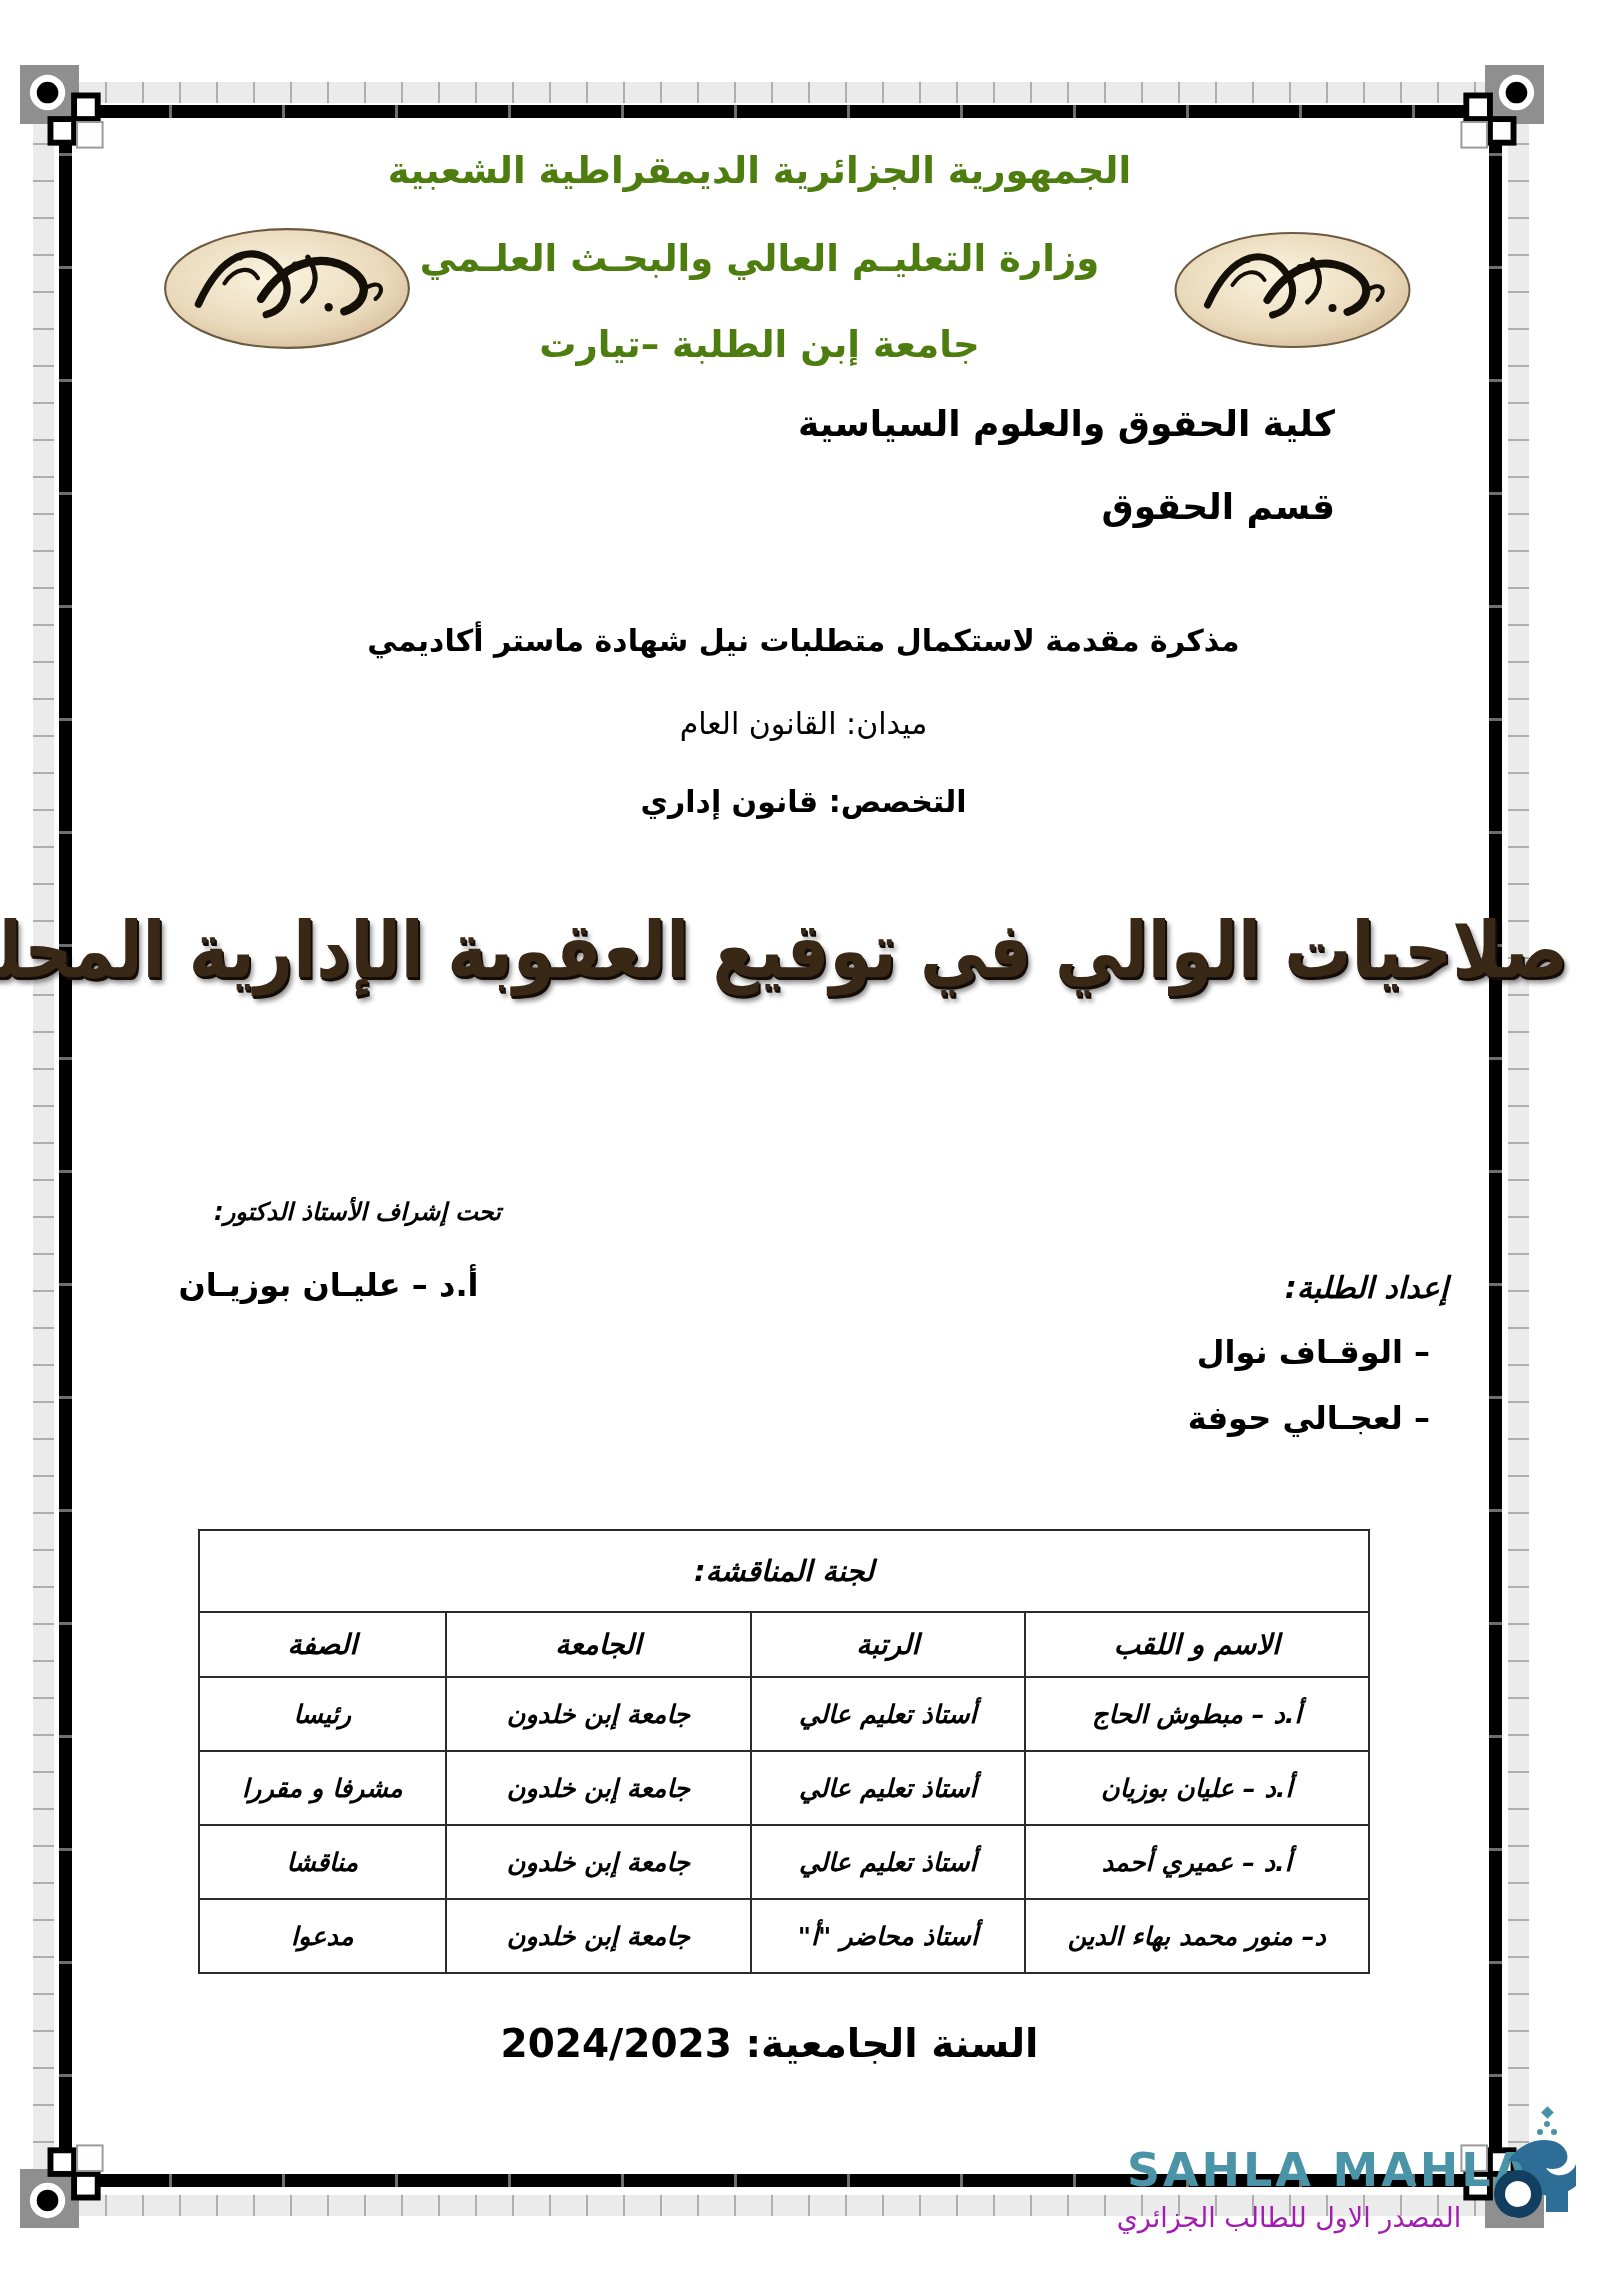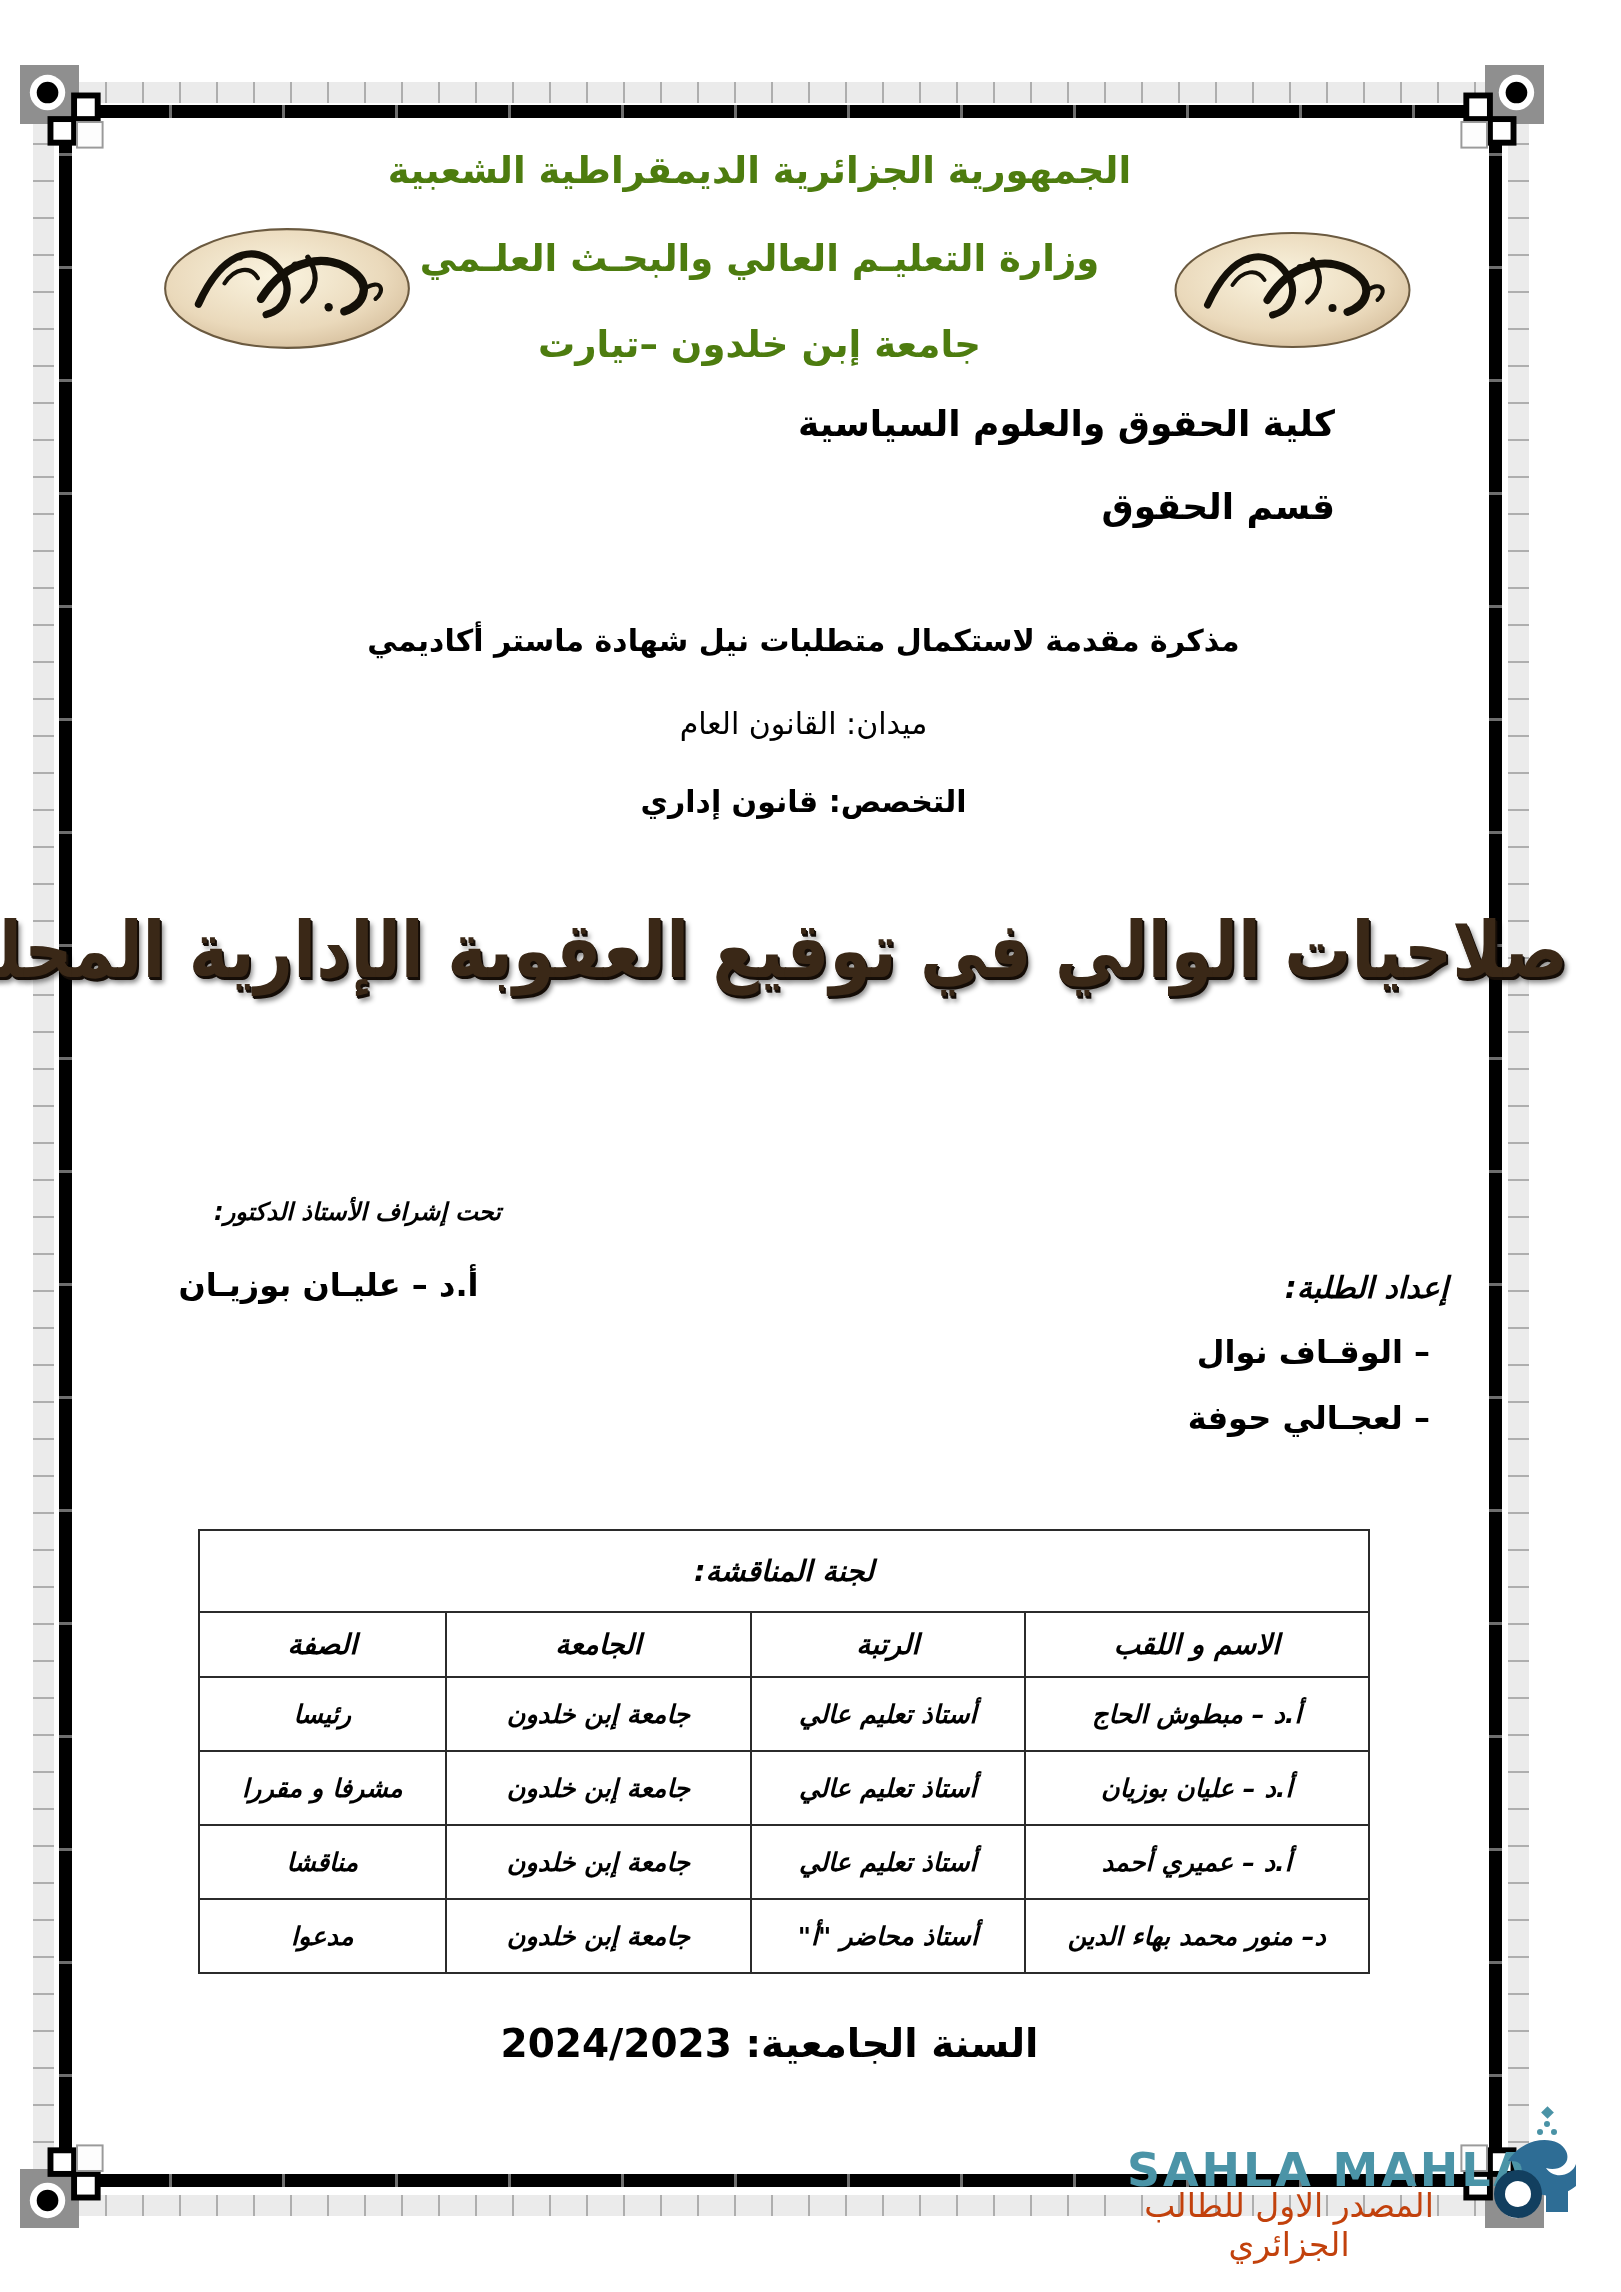--- a/index.html
+++ b/index.html
@@ -41,21 +41,21 @@
     border:2px solid #2b2b2b;text-align:center;vertical-align:middle;
     font-weight:bold;font-style:italic;color:#000;background:#fff;}
   .t-title{height:78px;font-size:29px;}
   .t-head{height:61px;font-size:28px;}
   .t-cell{height:70px;font-size:25.5px;}
 
   .year{font-weight:bold;font-size:39px;}
 
   
   .wm-brand{position:absolute;z-index:6;font-weight:bold;font-size:46px;letter-spacing:2.9px;color:#4b94a7;}
-  .wm-tag{position:absolute;z-index:6;font-size:33px;color:#c2410c;direction:rtl;text-align:center;}
+  .wm-tag{position:absolute;z-index:6;font-size:27px;color:#a21caf;direction:rtl;text-align:center;margin-top:16px;}
   .wm-logo{position:absolute;z-index:6;}
   .seal{position:absolute;z-index:3;}
 </style>
 </head>
 <body>
 
 <div id="page">
 
   <div class="band band-h" style="left:33px;top:82px;width:1496px;"></div>
   <div class="band band-h" style="left:33px;top:2195px;width:1496px;"></div>
@@ -139,21 +139,21 @@
     <path d="M140,30 C150,45 150,60 135,72" fill="none" stroke="#141008" stroke-width="5" stroke-linecap="round"></path>
     <path d="M60,55 C70,40 85,38 92,50" fill="none" stroke="#141008" stroke-width="4" stroke-linecap="round"></path>
     <path d="M195,60 C210,50 215,62 205,70" fill="none" stroke="#141008" stroke-width="4" stroke-linecap="round"></path>
     <circle cx="128" cy="38" r="4" fill="#141008"></circle>
     <circle cx="160" cy="78" r="4" fill="#141008"></circle>
     <circle cx="75" cy="30" r="3" fill="#141008"></circle>
   </svg>
 
   <div class="abs ctr hdr" style="left:147px;top:149px;width:1225px;">الجمهورية الجزائرية الديمقراطية الشعبية</div>
   <div class="abs ctr hdr" style="left:147px;top:237px;width:1225px;">وزارة التعليـم العالي والبحـث العلـمي</div>
-  <div class="abs ctr hdr" style="left:147px;top:323px;width:1225px;">جامعة إبن خلدون  –تيارت</div>
+  <div class="abs ctr hdr" style="left:147px;top:323px;width:1225px;">جامعة إبن الطلبة  –تيارت</div>
 
   <div class="abs fac" style="right:286px;top:403px;direction:rtl;">كلية الحقوق والعلوم السياسية</div>
   <div class="abs fac" style="right:286px;top:486px;direction:rtl;">قسم الحقوق</div>
 
   <div class="abs ctr mid" style="left:98px;top:623px;width:1411px;direction:rtl;font-weight:bold;">مذكرة مقدمة لاستكمال متطلبات نيل شهادة ماستر أكاديمي</div>
   <div class="abs ctr mid" style="left:98px;top:706px;width:1411px;direction:rtl;">ميدان: القانون العام</div>
   <div class="abs ctr mid" style="left:98px;top:784px;width:1411px;direction:rtl;font-weight:bold;">التخصص: قانون إداري</div>
 
   <div class="abs ctr big-title" style="left:39px;top:912px;width:1529px;direction:rtl;">صلاحيات الوالي في توقيع العقوبة الإدارية المحلية</div>
 

